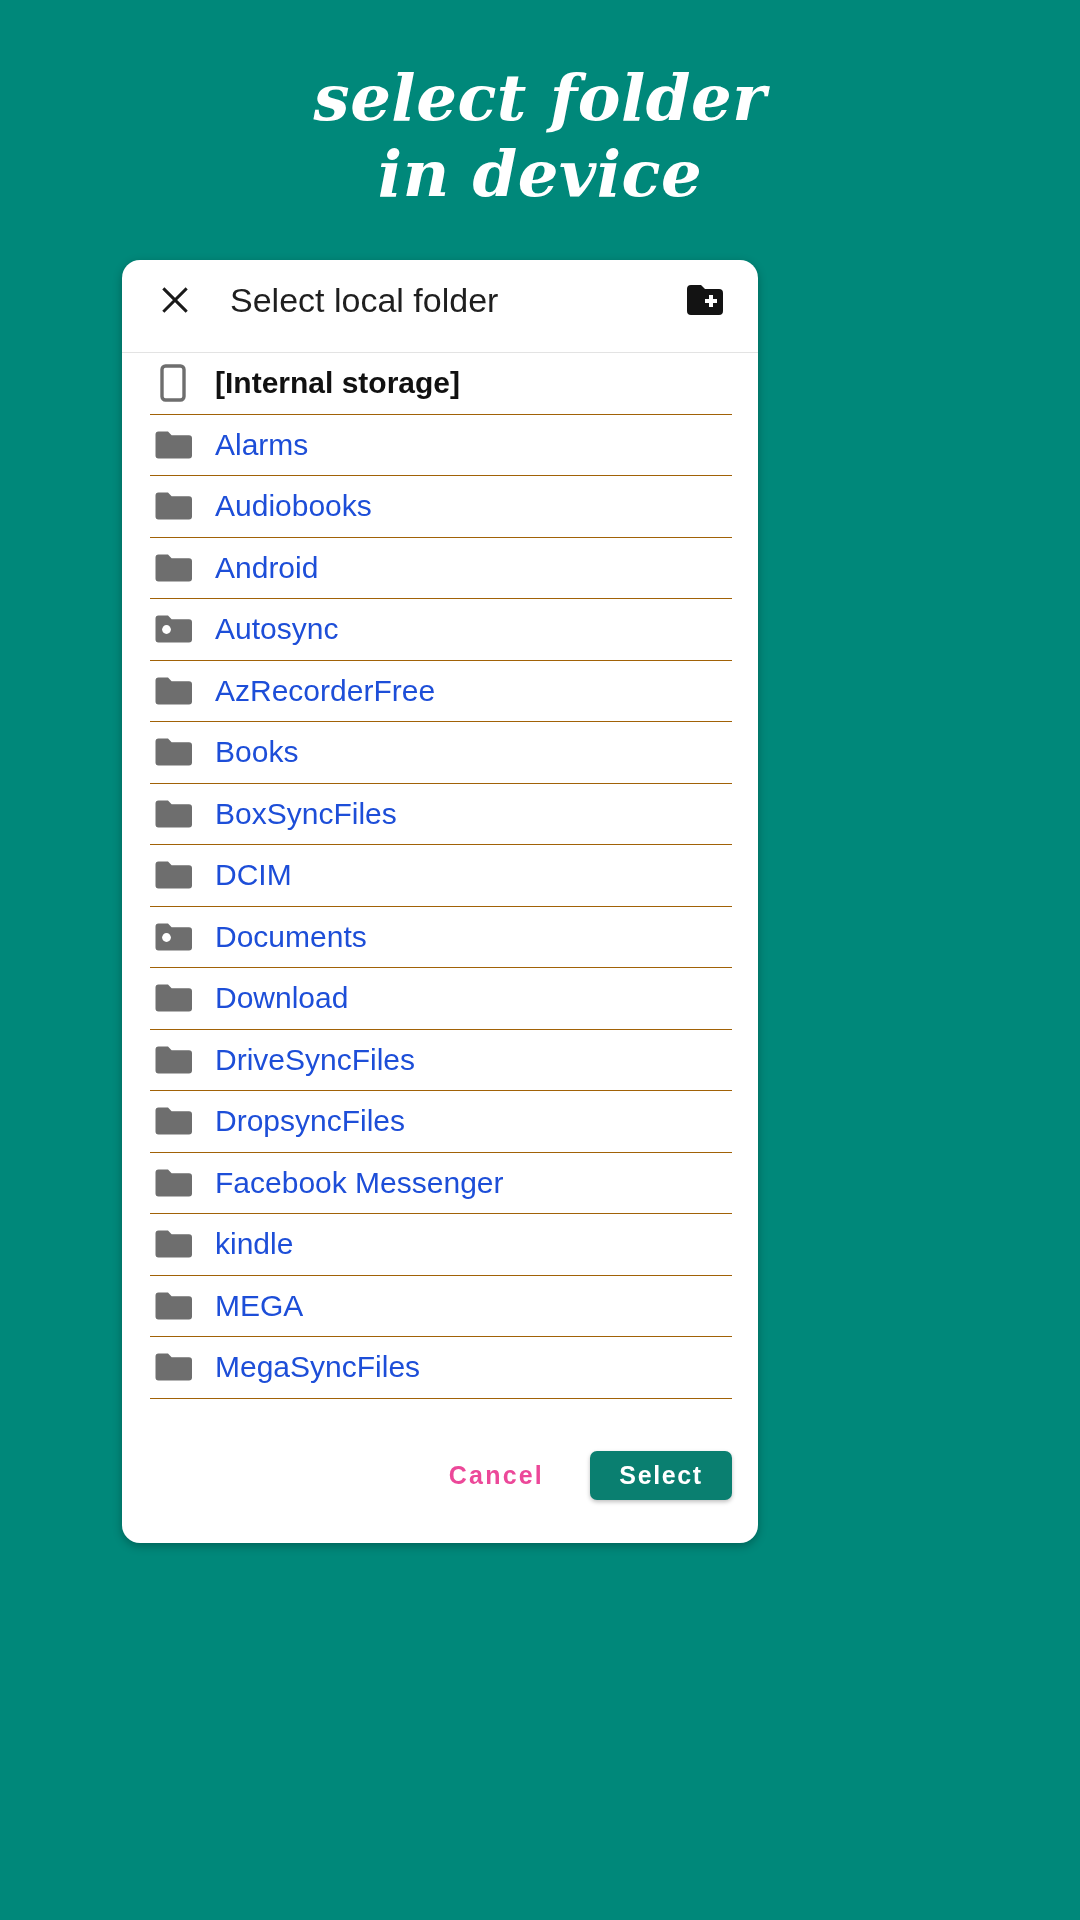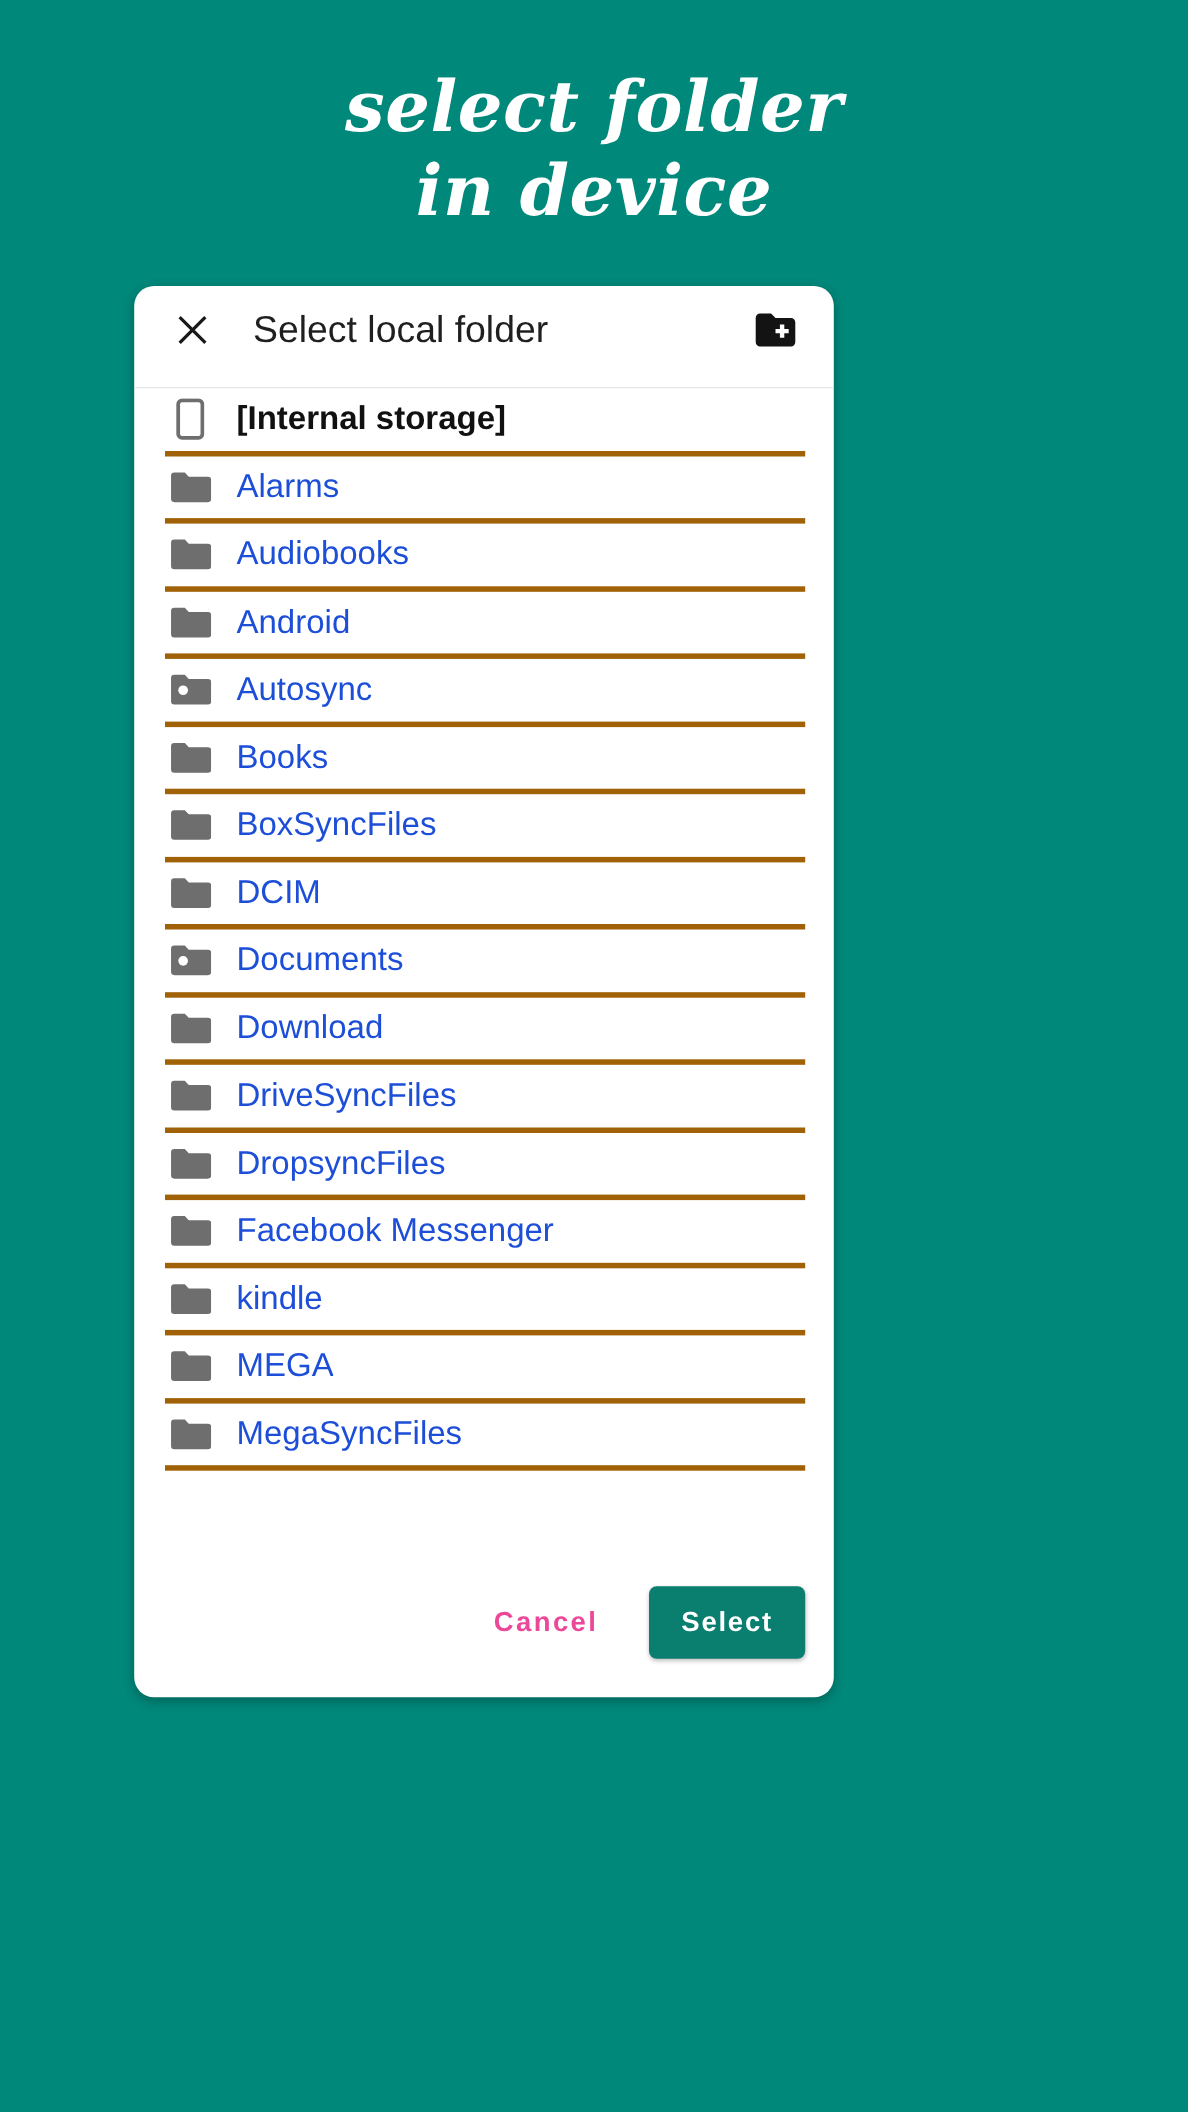--- a/index.html
+++ b/index.html
@@ -91,21 +91,21 @@
   .list {
     flex: 1 1 auto;
     overflow: hidden;
     padding: 0 26px 0 28px;
     box-sizing: border-box;
   }
   .row {
     height: 61.5px;
     display: flex;
     align-items: center;
-    border-bottom: 5px solid #a16207;
+    border-bottom: 1px solid #a16207;
     box-sizing: border-box;
     cursor: pointer;
   }
   .row .icon-wrap {
     width: 46px;
     flex: 0 0 46px;
     display: flex;
     align-items: center;
     justify-content: center;
   }
@@ -146,21 +146,21 @@
   }
   .select-btn {
     background: #0a7f70;
     border: 0;
     color: #ffffff;
     font-family: "Liberation Sans", sans-serif;
     font-size: 25px;
     font-weight: 700;
     letter-spacing: 1.6px;
     padding: 0 26px;
-    height: 66px;
+    height: 49px;
     min-width: 142px;
     border-radius: 7px;
     margin-left: 28px;
     box-shadow: 0 2px 4px rgba(0,0,0,0.25);
     cursor: pointer;
   }
 </style>
 </head>
 <body>
 
@@ -231,20 +231,28 @@
     <div class="row">
       <span class="icon-wrap">
         <svg width="38" height="30" viewBox="0 0 38 30">
           <path d="M1.5 4.5 a3 3 0 0 1 3-3 h9.5 l3.6 3.8 h17.4 a3 3 0 0 1 3 3 v17.2 a3 3 0 0 1 -3 3 h-30.5 a3 3 0 0 1 -3 -3 z" fill="#6e6e6e"></path>
           <circle cx="12.5" cy="15.5" r="4.4" fill="#ffffff"></circle>
         </svg>
       </span>
       <span class="label">Autosync</span>
     </div>
 
+    <div class="row">
+      <span class="icon-wrap">
+        <svg width="38" height="30" viewBox="0 0 38 30">
+            <path d="M1.5 4.5 a3 3 0 0 1 3-3 h9.5 l3.6 3.8 h17.4 a3 3 0 0 1 3 3 v17.2 a3 3 0 0 1 -3 3 h-30.5 a3 3 0 0 1 -3 -3 z" fill="#6e6e6e"></path>
+          </svg>
+      </span>
+      <span class="label">AzRecorderFree</span>
+    </div>
 
     <div class="row">
       <span class="icon-wrap">
         <svg width="38" height="30" viewBox="0 0 38 30">
             <path d="M1.5 4.5 a3 3 0 0 1 3-3 h9.5 l3.6 3.8 h17.4 a3 3 0 0 1 3 3 v17.2 a3 3 0 0 1 -3 3 h-30.5 a3 3 0 0 1 -3 -3 z" fill="#6e6e6e"></path>
           </svg>
       </span>
       <span class="label">Books</span>
     </div>
 

